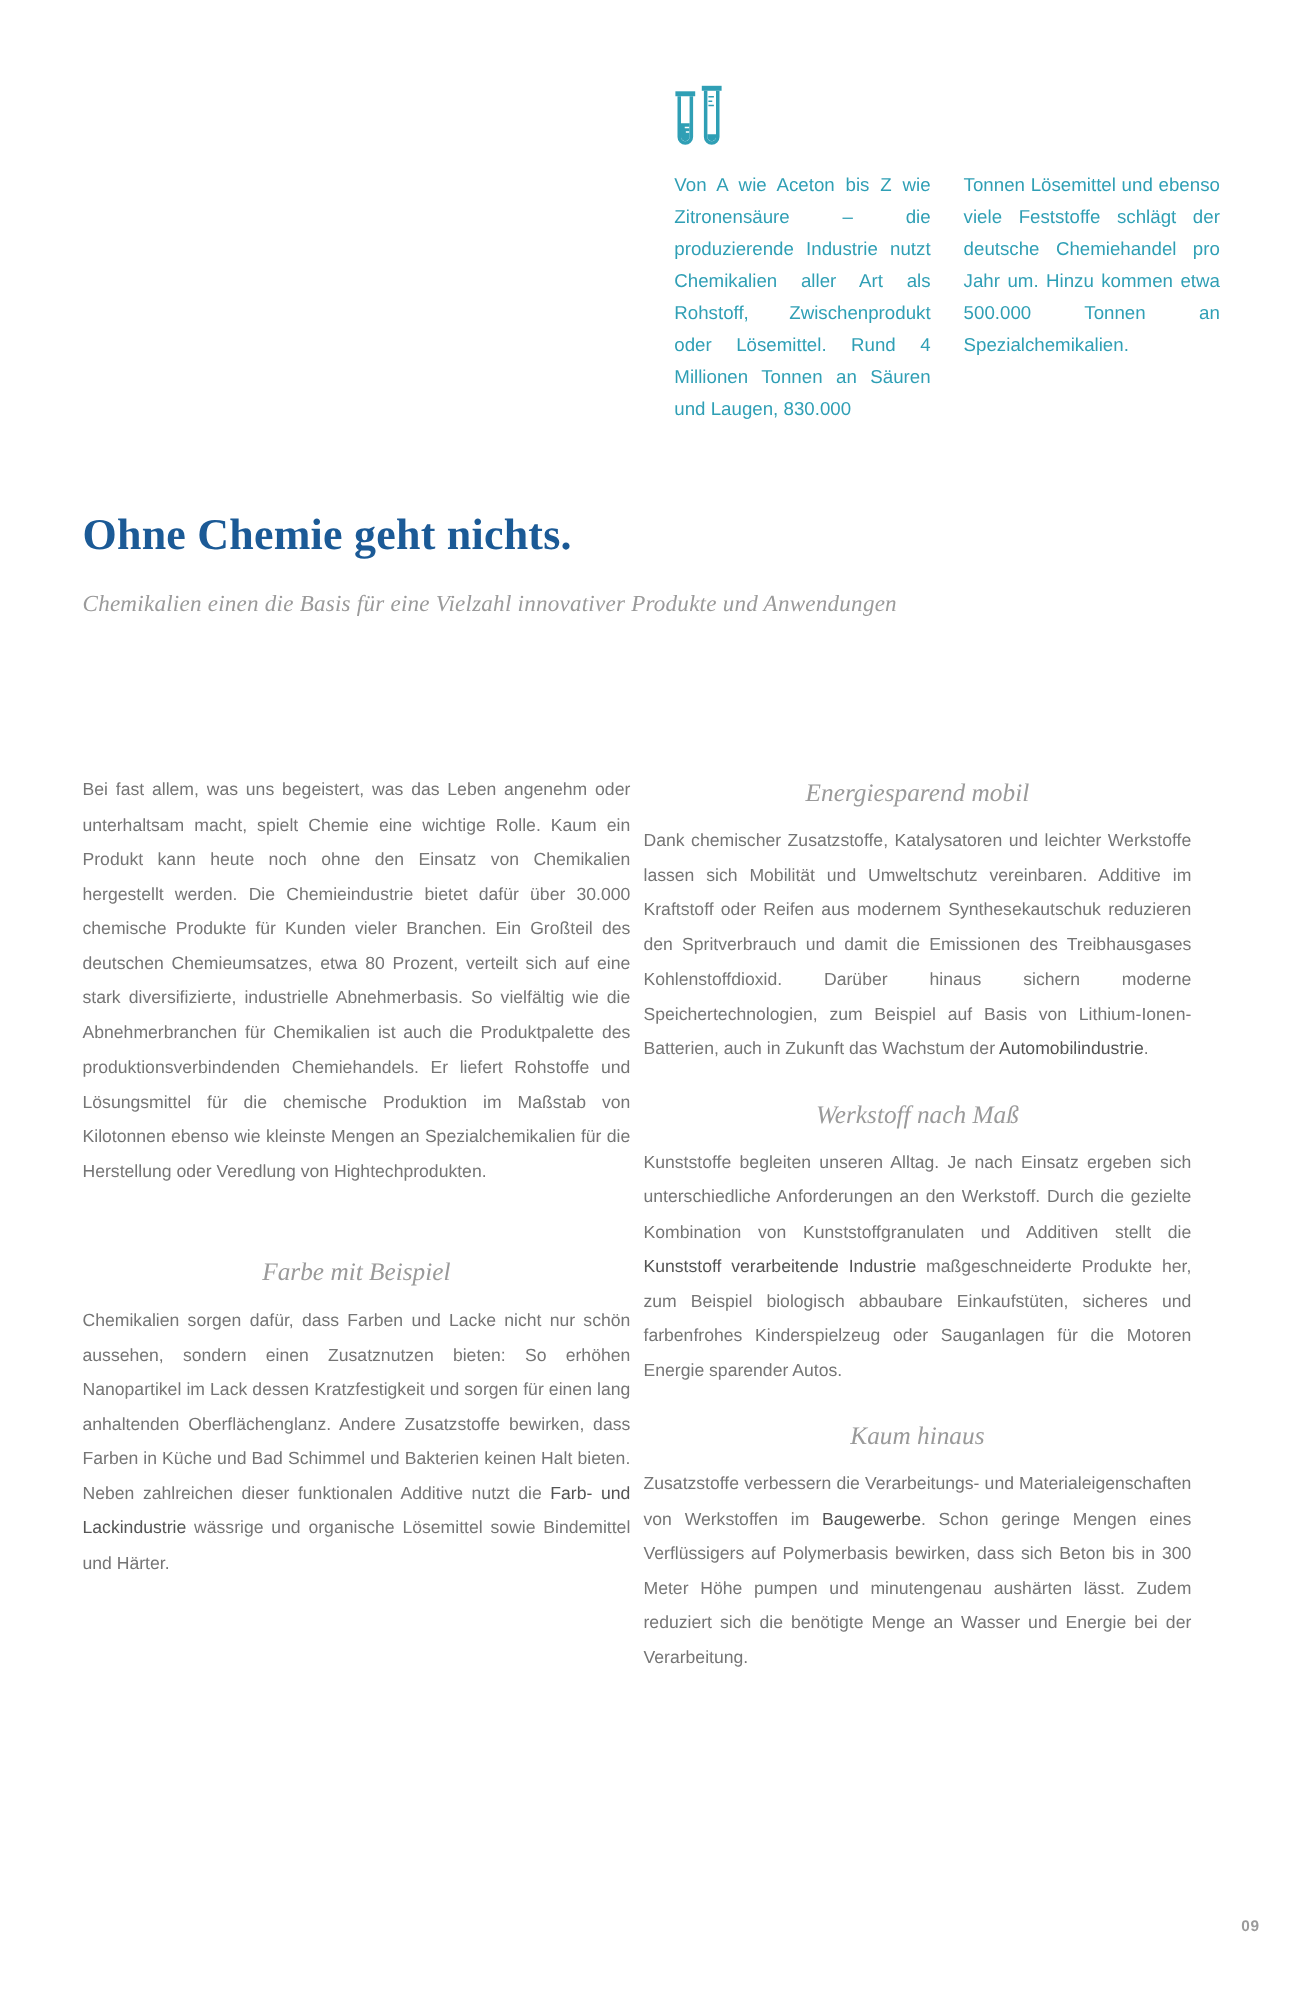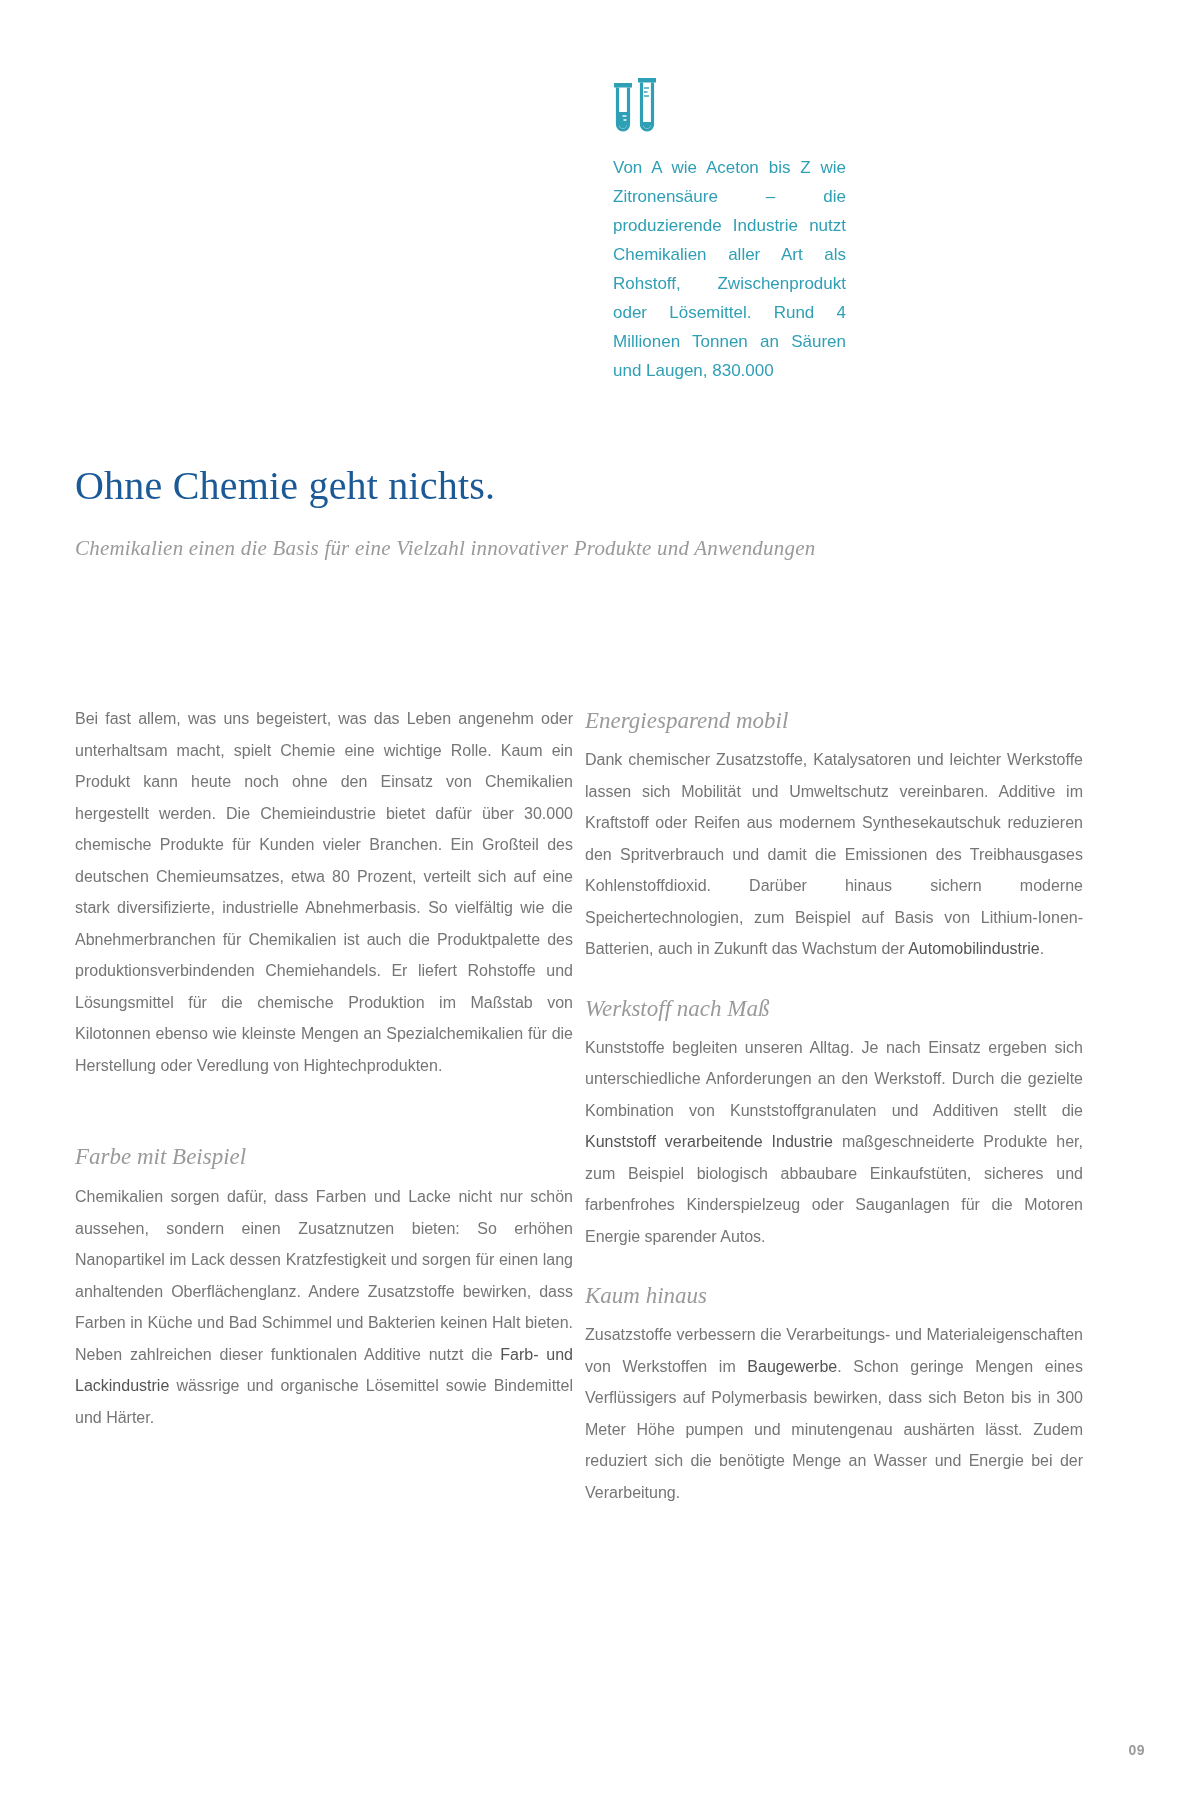--- a/index.html
+++ b/index.html
@@ -26,21 +26,21 @@
     font-size: 17px; line-height: 29px;
     text-align: justify;
     hyphens: auto; -webkit-hyphens: auto;
   }
 
   
   h1.title {
     position: absolute; left: 75px; top: 462px;
     margin: 0;
     font-family: "Liberation Serif", serif;
-    font-weight: normal;
+    font-weight: bold;
     font-size: 40px;
     color: var(--heading-blue, #1B5A96);
     letter-spacing: 0.2px;
   }
   p.subtitle {
     position: absolute; left: 75px; top: 536px;
     margin: 0;
     font-family: "Liberation Serif", serif;
     font-style: italic;
     font-size: 21px;
@@ -57,27 +57,28 @@
   .col { width: 498px; }
   .body {
     margin: 0;
     font-size: 16px; line-height: 31.5px;
     color: var(--body-gray, #757575);
     text-align: justify;
     hyphens: auto; -webkit-hyphens: auto;
   }
   .body strong { font-weight: normal; color: #545454; }
   h2.section {
-    margin: 0;
+    margin: 14px;
     font-family: "Liberation Serif", serif;
     font-style: italic;
     font-weight: normal;
     font-size: 23px;
     line-height: 28px;
     color: var(--muted-gray, #9A9A9A);
+    text-align: center;
   }
   .col-left h2.section { margin-top: 62px; }
   .col-left .body + * { }
   .col-left h2.section + .body { margin-top: 10px; }
   .col-right h2.section:first-child { margin-top: 4px; }
   .col-right h2.section { margin-top: 30px; }
   .col-right h2.section + .body { margin-top: 9px; }
 
   
   .pagenum {
@@ -105,20 +106,21 @@
         <rect x="25" y="1" width="18" height="4.5" fill="#2F9FB5"></rect>
         <path d="M28.5 5.5 v42 a5.5 5.5 0 0 0 11 0 V5.5" stroke="#2F9FB5" stroke-width="3.2" fill="none"></path>
         <path d="M30 45 h8 v2.3 a4 4 0 0 1 -8 0 Z" fill="#2F9FB5"></path>
         <line x1="31" y1="11" x2="36" y2="11" stroke="#2F9FB5" stroke-width="1.4"></line>
         <line x1="31" y1="15" x2="34.5" y2="15" stroke="#2F9FB5" stroke-width="1.4"></line>
         <line x1="31" y1="19" x2="36" y2="19" stroke="#2F9FB5" stroke-width="1.4"></line>
       </svg>
     </span>
     <div class="intro-cols">
       <p>Von A wie Aceton bis Z wie Zitronensäure – die produzierende Industrie nutzt Chemikalien aller Art als Rohstoff, Zwischenprodukt oder Lösemittel. Rund 4 Millionen Tonnen an Säuren und Laugen, 830.000</p>
+      <p>Tonnen Lösemittel und ebenso viele Feststoffe schlägt der deutsche Chemiehandel pro Jahr um. Hinzu kommen etwa 500.000 Tonnen an Spezialchemikalien.</p>
     </div>
   </section>
 
   <h1 class="title">Ohne Chemie geht nichts.</h1>
   <p class="subtitle">Chemikalien einen die Basis für eine Vielzahl innovativer Produkte und Anwendungen</p>
 
   <main class="cols">
     <div class="col col-left">
       <p class="body">Bei fast allem, was uns begeistert, was das Leben angenehm oder unterhaltsam macht, spielt Chemie eine wichtige Rolle. Kaum ein Produkt kann heute noch ohne den Einsatz von Chemikalien hergestellt werden. Die Chemieindustrie bietet dafür über 30.000 chemische Produkte für Kunden vieler Branchen. Ein Großteil des deutschen Chemieumsatzes, etwa 80 Prozent, verteilt sich auf eine stark diversifizierte, industrielle Abnehmerbasis. So vielfältig wie die Abnehmerbranchen für Chemikalien ist auch die Produktpalette des produktionsverbindenden Chemiehandels. Er liefert Rohstoffe und Lösungsmittel für die chemische Produktion im Maßstab von Kilotonnen ebenso wie kleinste Mengen an Spezialchemikalien für die Herstellung oder Veredlung von Hightechprodukten.</p>
       <h2 class="section">Farbe mit Beispiel</h2>

